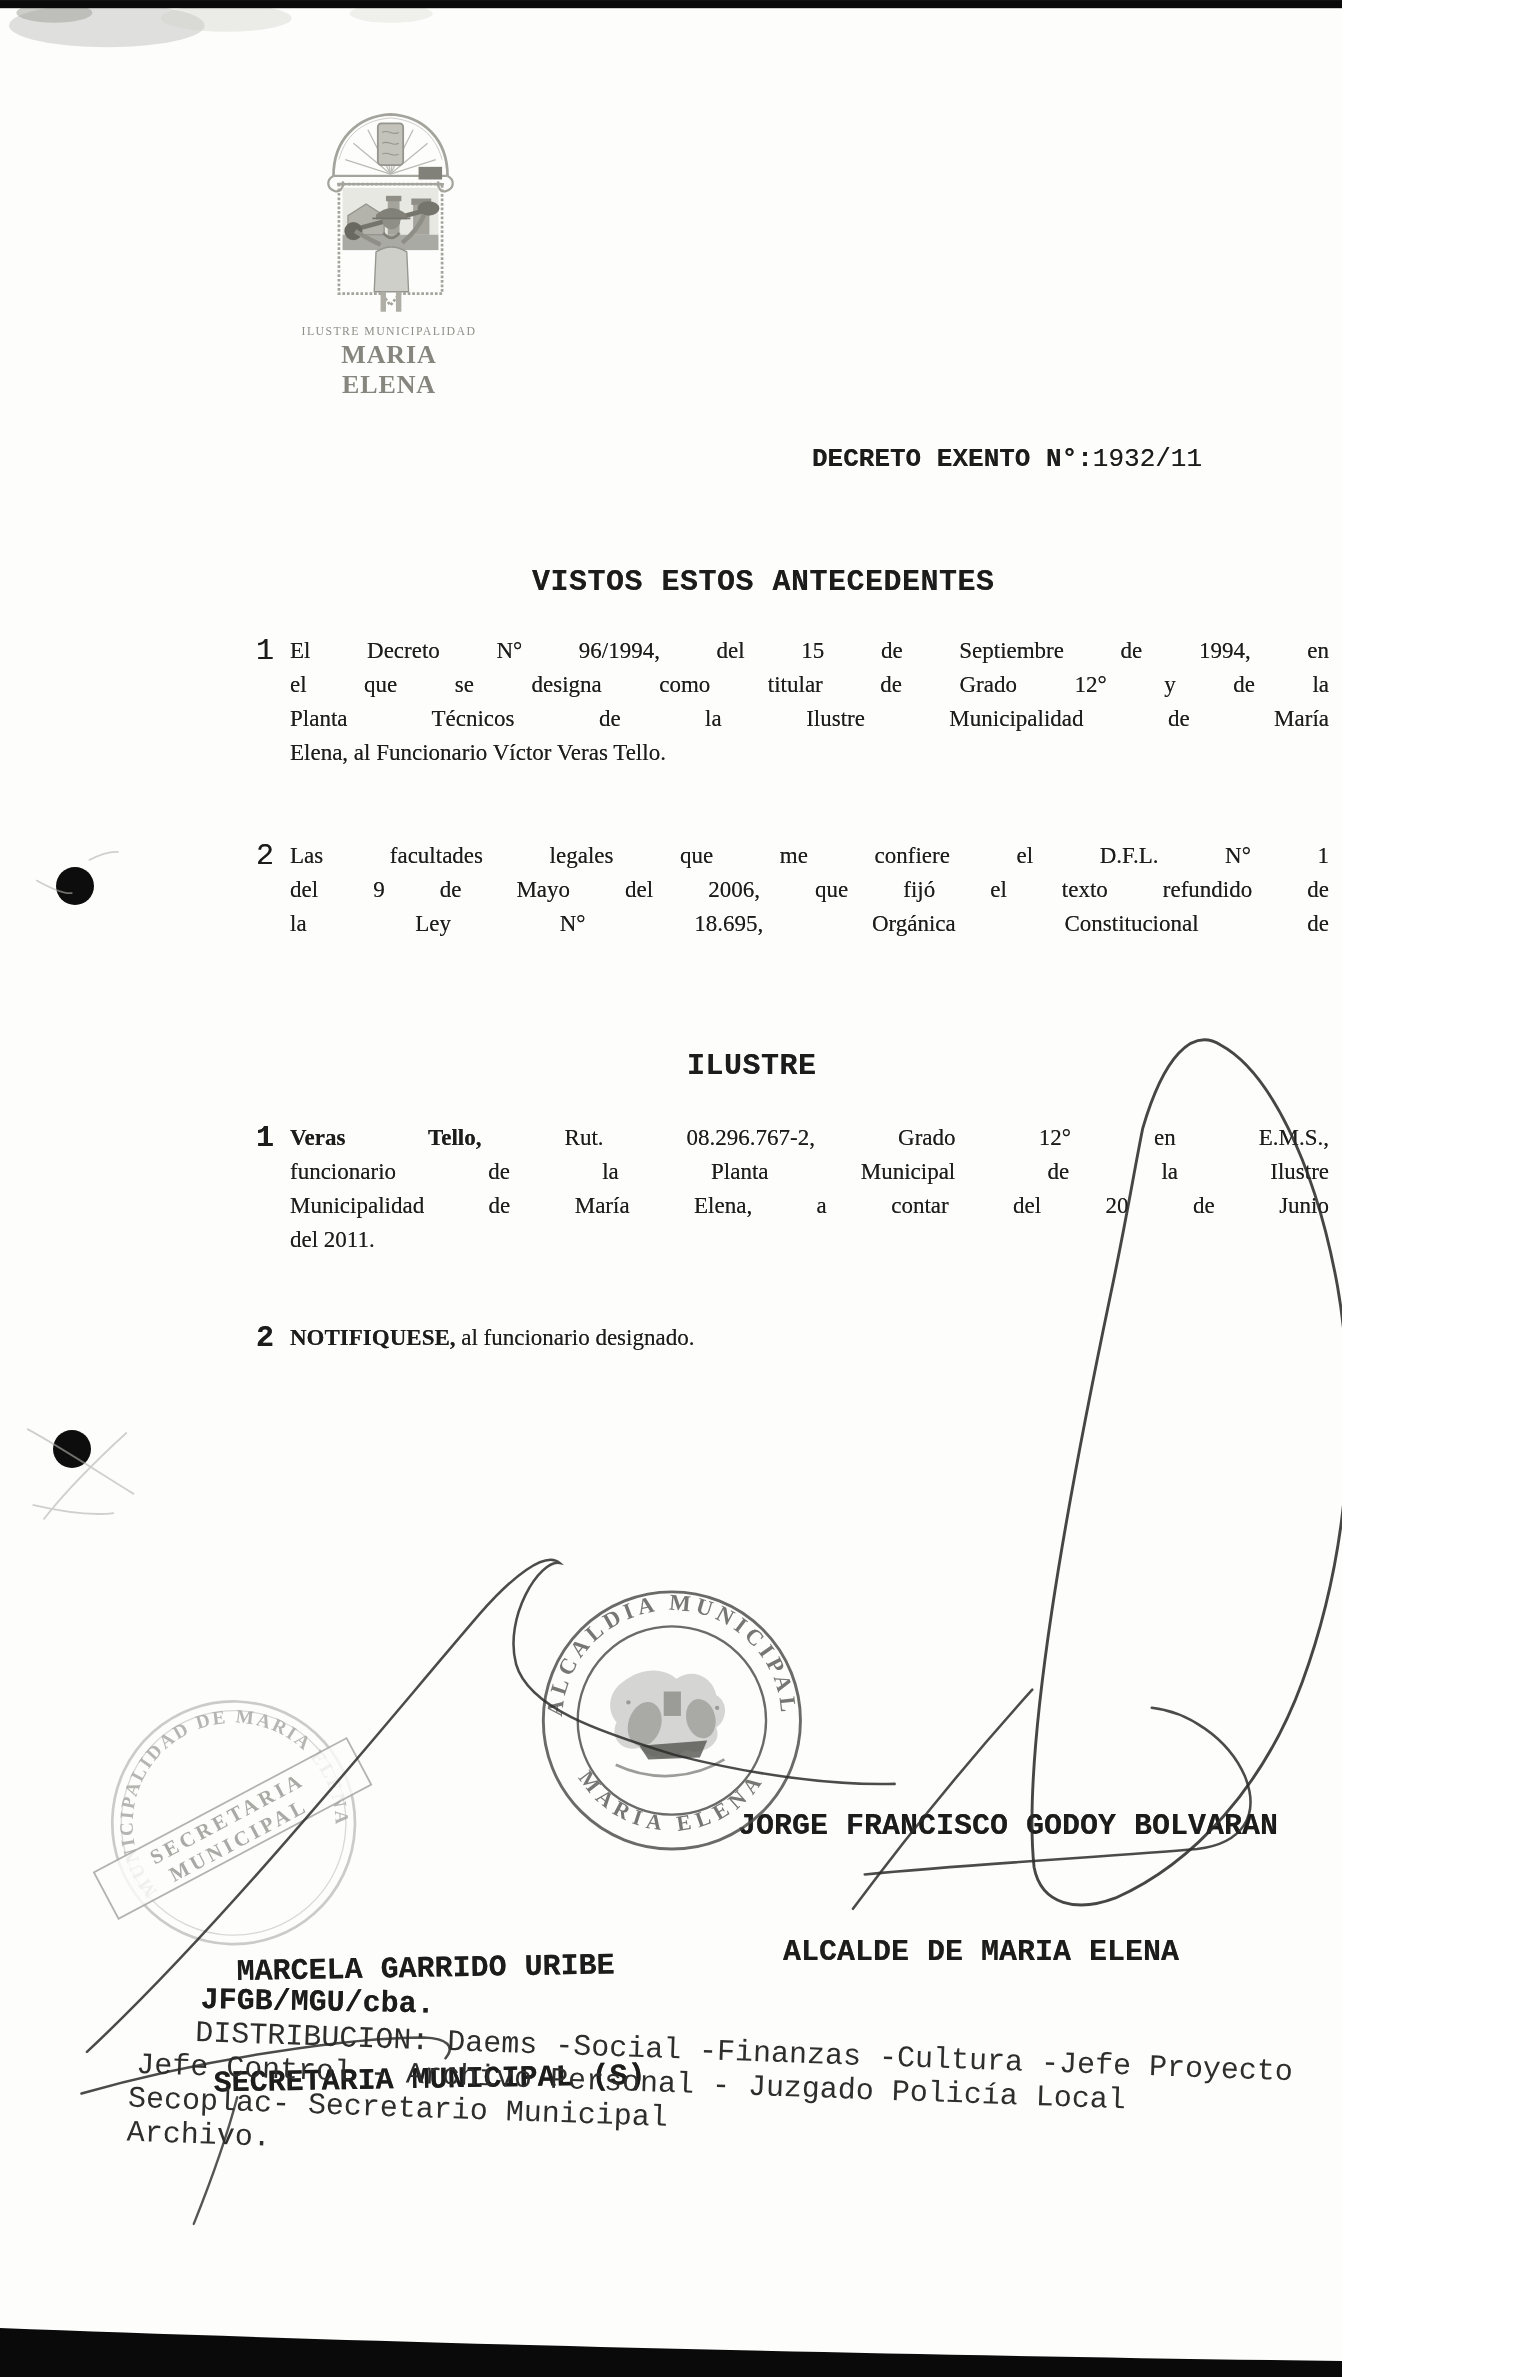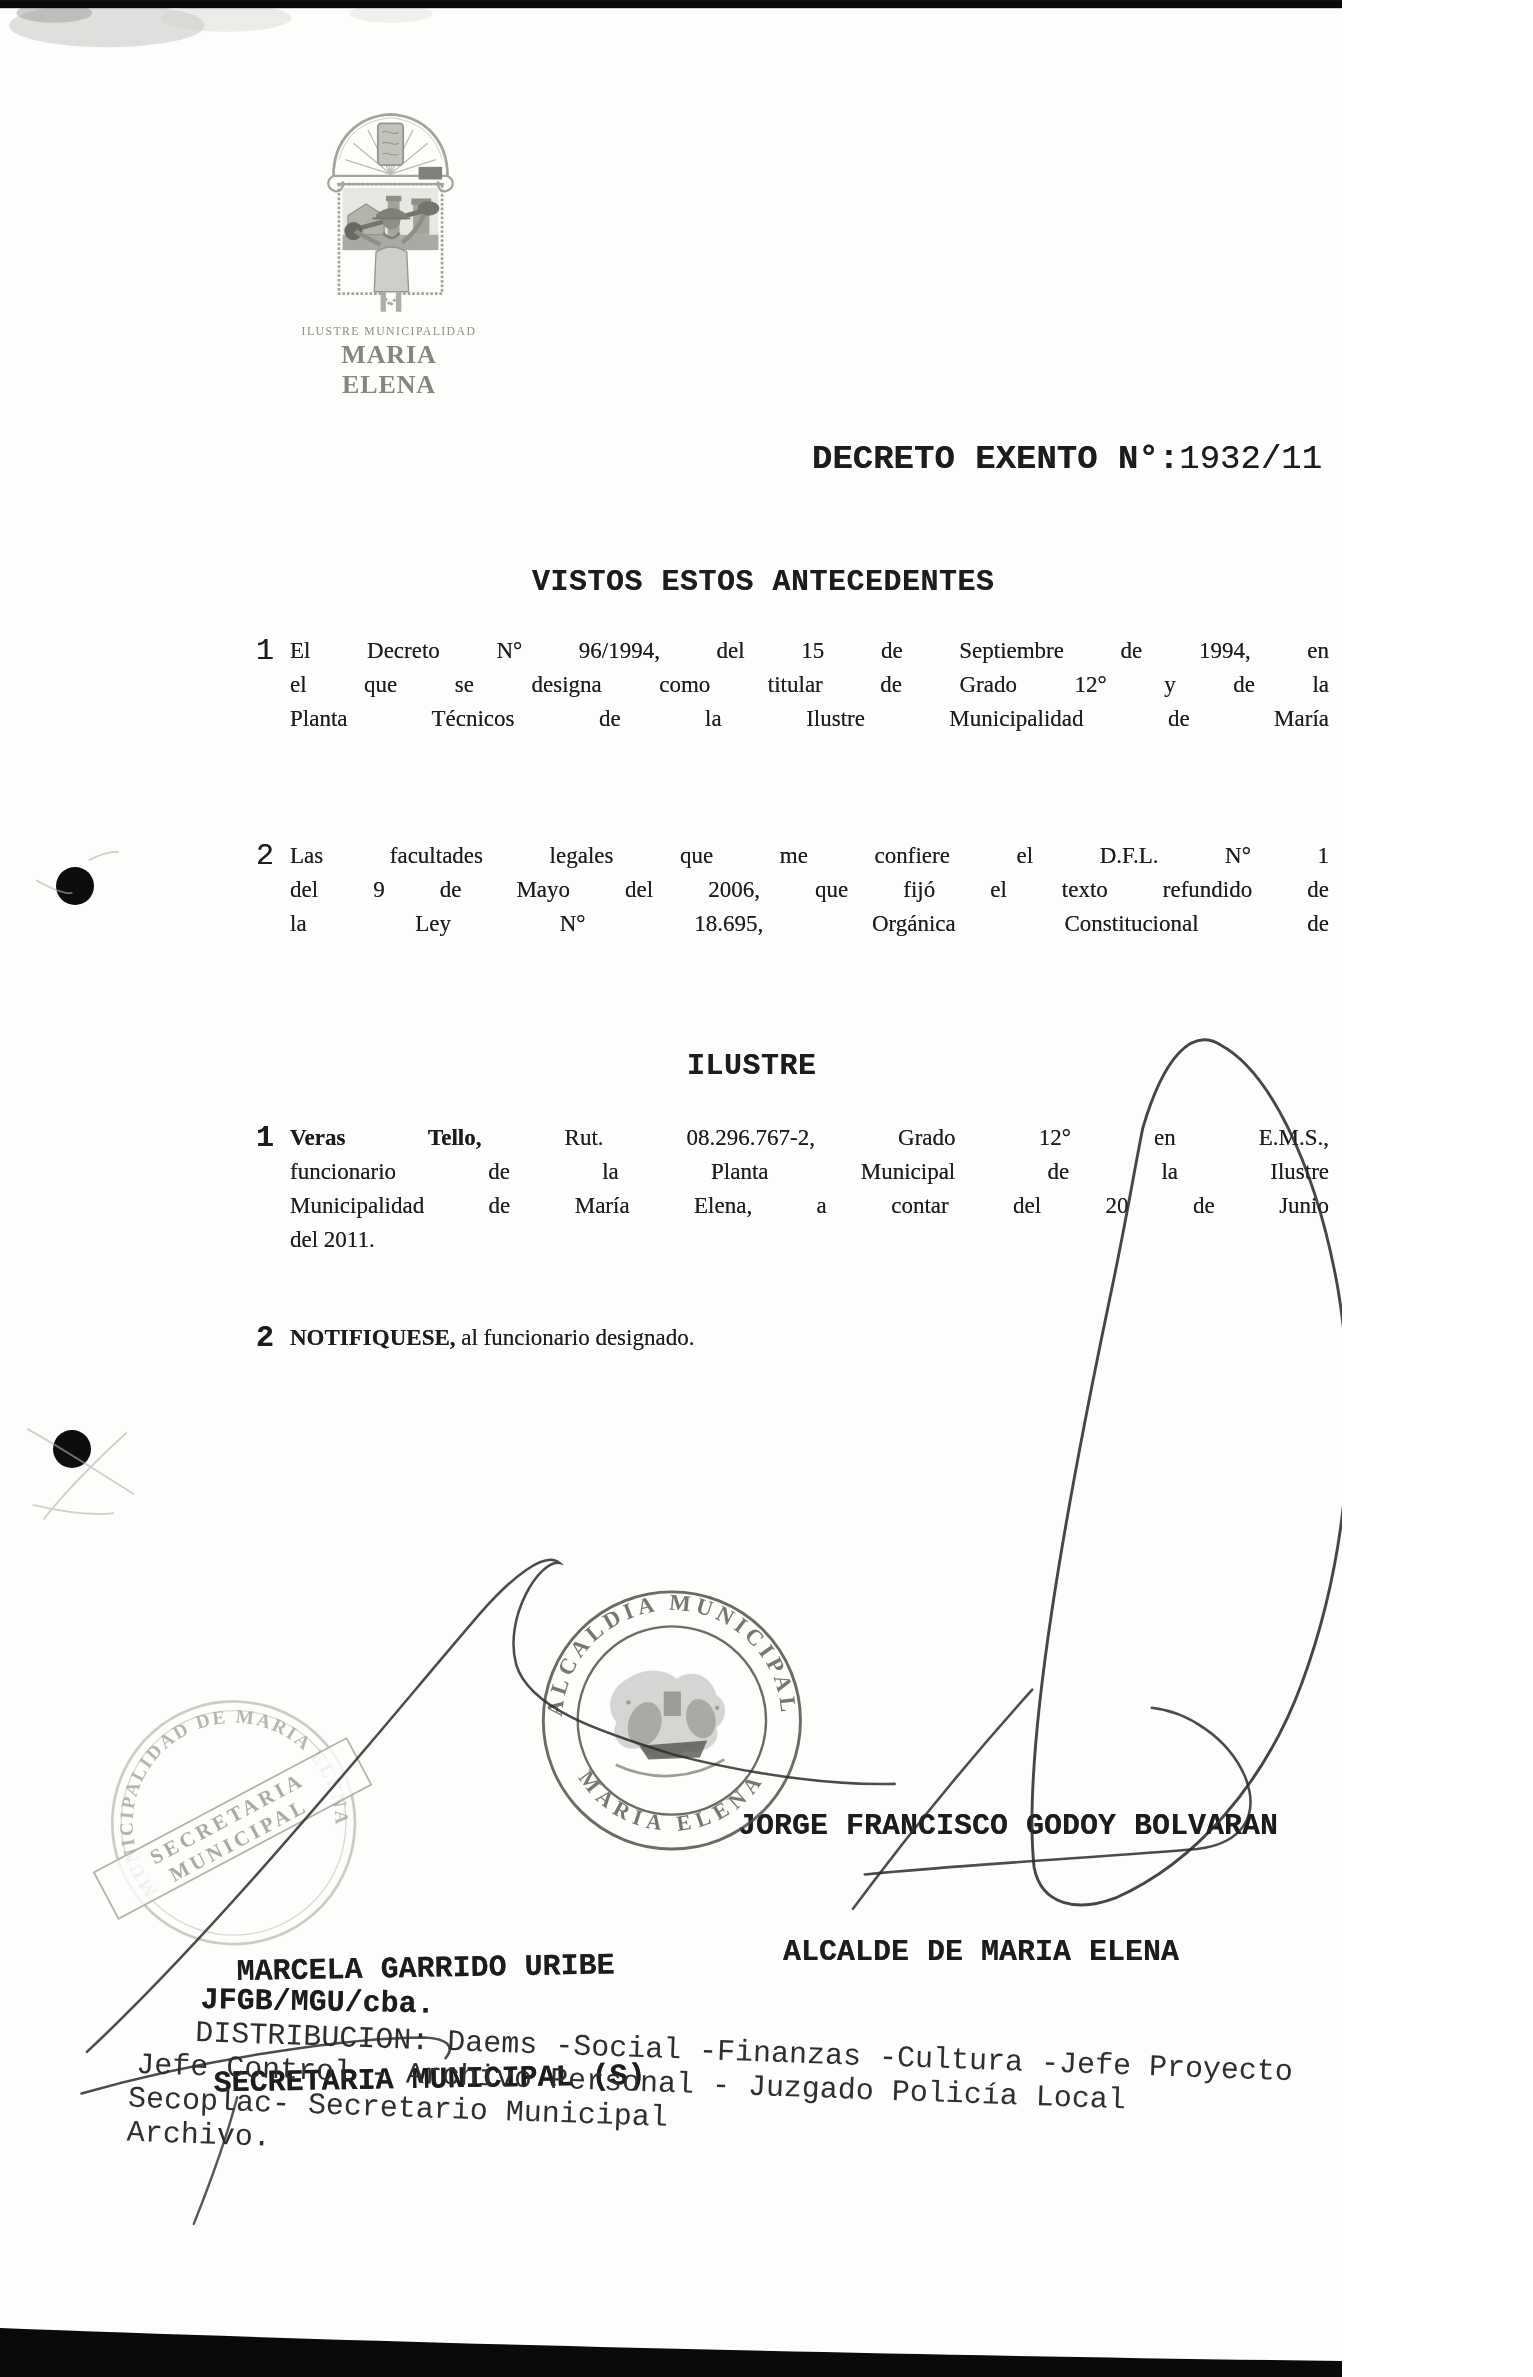--- a/index.html
+++ b/index.html
@@ -10,21 +10,21 @@
   .ink{color:#1c1c1c;text-shadow:0 0 0.5px rgba(25,25,25,.65);}
   
   .item{position:absolute;left:256px;width:1073px;display:flex;}
   .num{width:34px;flex:none;font-size:30px;line-height:var(--lh,34px);}
   .lines{width:1040px;}
   .ln{font-size:23px;line-height:var(--lh,34px);font-family:Liberation Serif, serif;}
   .jl{text-align:justify;text-align-last:justify;}
   .ll{text-align:left;text-align-last:left;}
   .heading{font-size:30px;font-weight:bold;letter-spacing:0.5px;}
   
-  .hdr{line-height:41px;font-size:34px;white-space:pre;}
+  .hdr{line-height:41px;font-size:26px;white-space:pre;}
   .hsp{display:inline-block;width:72px;}
   
   .logocap{width:186px;text-align:center;font-family:"Liberation Serif",serif;color:#8f8f88;}
   .logocap .l1{font-size:11.8px;letter-spacing:1.4px;}
   .logocap .l2{font-size:26px;font-weight:bold;letter-spacing:0.9px;color:#86867f;margin-top:0.9px;}
   
   .sig{font-size:30px;font-weight:bold;white-space:pre;line-height:42px;}
   .sig .ind{margin-left:45px;}
   .sig2{font-size:30px;font-weight:bold;white-space:pre;line-height:37px;transform:rotate(-1deg);transform-origin:left top;}
   .sig2 .ind{margin-left:-25px;}
@@ -94,20 +94,21 @@
   </div>
 
   <div class="abs heading ink" style="left:532px;top:565px;">VISTOS ESTOS ANTECEDENTES</div>
 
   <div class="item ink" style="top:634px;--lh:34px;">
       <span class="num">1</span>
       <div class="lines">
         <div class="ln jl"><span>El Decreto N° 96/1994, del 15 de Septiembre de 1994, en</span></div>
         <div class="ln jl"><span>el que se designa como titular de Grado 12° y de la</span></div>
         <div class="ln jl"><span>Planta Técnicos de la Ilustre Municipalidad de María</span></div>
+        <div class="ln ll"><span>Elena, al Funcionario Víctor Veras Tello.</span></div>
       </div>
     </div>
   <div class="item ink" style="top:839px;--lh:34px;">
       <span class="num">2</span>
       <div class="lines">
         <div class="ln jl"><span>Las facultades legales que me confiere el D.F.L. N° 1</span></div>
         <div class="ln jl"><span>del 9 de Mayo del 2006, que fijó el texto refundido de</span></div>
         <div class="ln jl"><span>la Ley N° 18.695, Orgánica Constitucional de</span></div>
       </div>
     </div>

